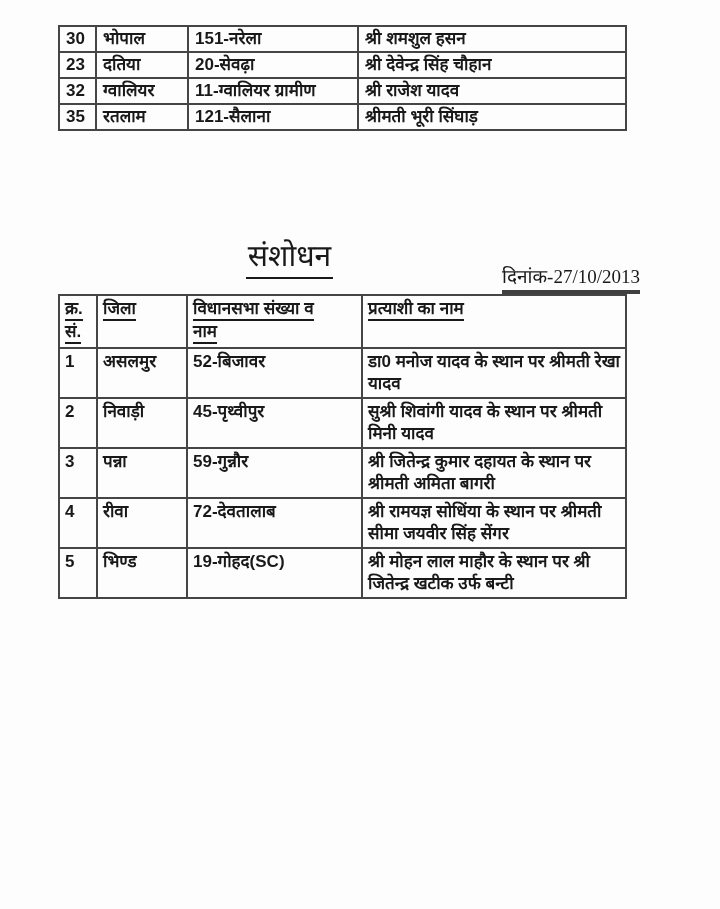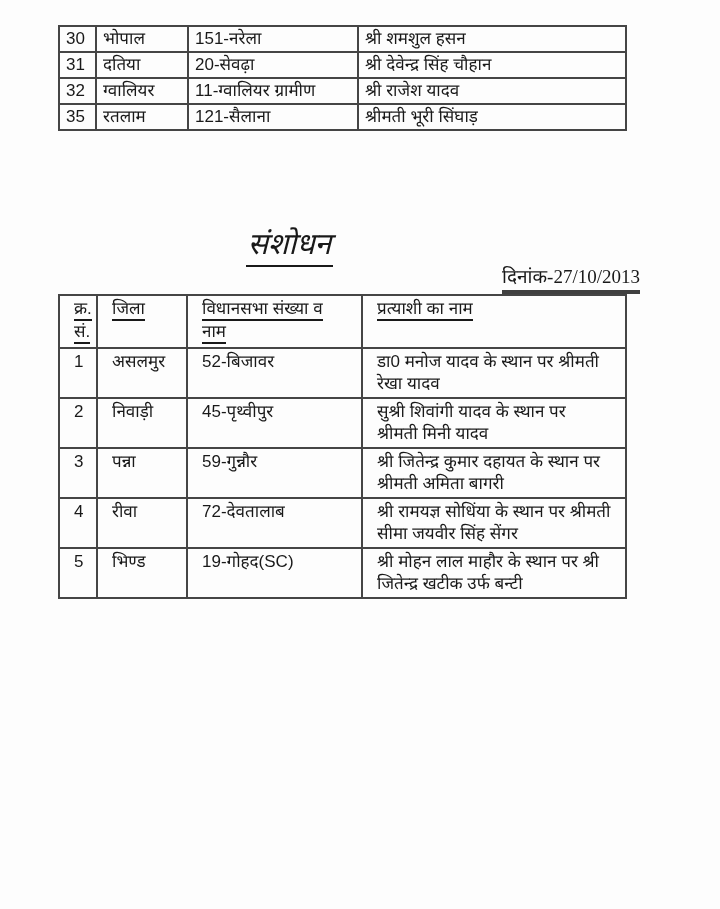--- a/index.html
+++ b/index.html
@@ -11,57 +11,57 @@
     color:#191919;
     overflow:hidden;
   }
   table{
     border-collapse:collapse;
     table-layout:fixed;
     position:absolute;
     left:58px;
     width:567px;
     background:#fdfdfd;
+    font-weight:bold;
   }
   td{
     border:2px solid #454545;
     font-size:17px;
     line-height:22px;
     padding:1px 6px;
     overflow:hidden;
   }
   
   .top-table{top:25px;}
   .top-table td{height:20px;vertical-align:middle;white-space:nowrap;}
   
   .heading-wrap{
-    position:absolute;top:222px;left:0;width:579px;
+    position:absolute;top:234px;left:0;width:579px;
     text-align:center;
-    font-style:italic;
   }
   .heading{
     display:inline-block;
     font-size:30px;
     border-bottom:2px solid #191919;
     padding:0 2px 2px 2px;
   }
   .date-wrap{
     position:absolute;top:263px;left:0;width:640px;
     text-align:right;
   }
   .date{
     display:inline-block;
     font-size:19px;
     border-bottom:4px solid #404040;
     padding-bottom:1px;
     font-family:Liberation Serif, serif;
   }
   
   .amend-table{top:294px;}
-  .amend-table td{vertical-align:top;padding:2px 14px;}
+  .amend-table td{vertical-align:top;padding:2px 5px;}
   .amend-table .hdr{
     height:47px;
     font-size:17px;
   }
   .amend-table .hdr.left{text-align:left;}
   .amend-table .data-row td{height:40px;}
   .u{
     display:inline-block;
     border-bottom:2px solid #191919;
     line-height:21px;
@@ -80,21 +80,21 @@
         <col style="width:268px">
       </colgroup>
     <tbody>
       <tr>
         <td>30</td>
         <td>भोपाल</td>
         <td>151-नरेला</td>
         <td>श्री शमशुल हसन</td>
       </tr>
       <tr>
-        <td>31</td>
+        <td>23</td>
         <td>दतिया</td>
         <td>20-सेवढ़ा</td>
         <td>श्री देवेन्द्र सिंह चौहान</td>
       </tr>
       <tr>
         <td>32</td>
         <td>ग्वालियर</td>
         <td>11-ग्वालियर ग्रामीण</td>
         <td>श्री राजेश यादव</td>
       </tr>

